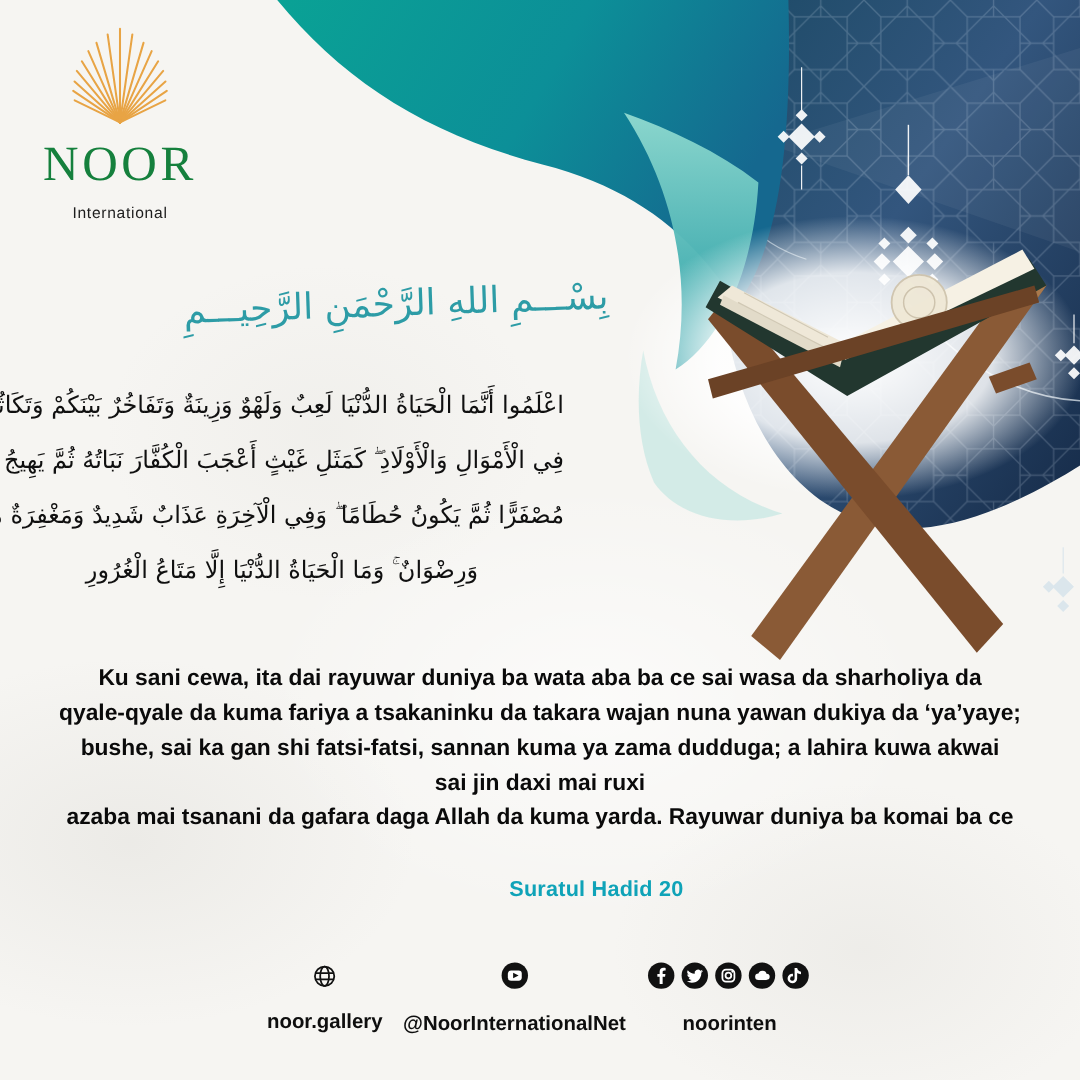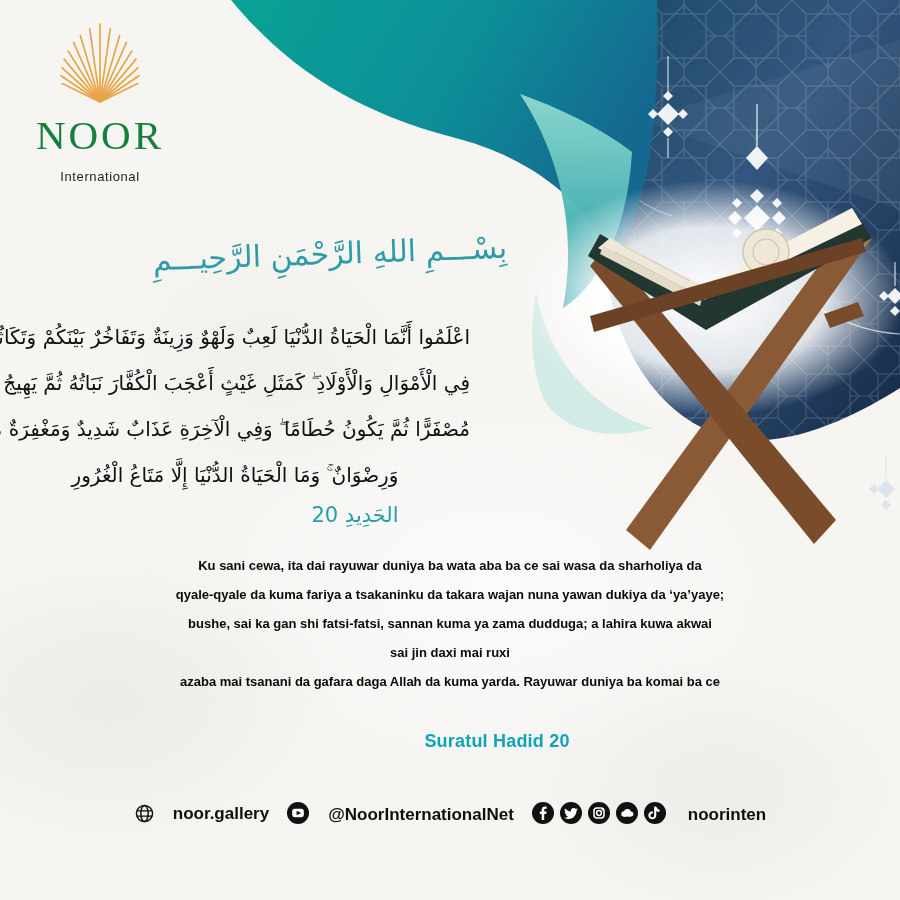--- a/index.html
+++ b/index.html
@@ -24,29 +24,29 @@
     font-family:"DejaVu Sans",sans-serif;font-size:30px;color:#2d9ca6;direction:rtl;
     transform:rotate(-2deg);}
 
   .verse{position:absolute;left:0;top:314px;width:470px;direction:rtl;text-align:center;
     color:#101010;font-family:"DejaVu Sans",sans-serif;font-size:20px;}
   .vline{white-space:nowrap;line-height:46px;}
   .verse-ref{position:absolute;left:105px;top:503px;width:500px;text-align:center;
     font-family:"DejaVu Sans",sans-serif;font-size:21px;color:#24a0a8;direction:rtl;}
 
   .hausa{position:absolute;left:35px;top:551px;width:830px;text-align:center;
-    font-weight:bold;font-size:13px;color:#0a0a0a;}
+    font-weight:bold;font-size:19px;color:#0a0a0a;}
   .hline{line-height:29px;white-space:nowrap;}
 
   .suratul{position:absolute;left:0;top:731px;width:900px;text-align:center;
     font-weight:bold;font-size:18px;color:#0fa3b8;letter-spacing:.2px;margin-left:47px;}
 
   .footer{position:absolute;left:0;top:801px;width:900px;display:flex;justify-content:center;
     align-items:center;gap:17px;font-weight:bold;font-size:17px;color:#0e0e0e;}
-  .fitem{display:flex;align-items:flex-end;gap:18px;}
+  .fitem{display:flex;align-items:center;gap:18px;flex-direction:column;}
   .sicons{display:flex;gap:4px;align-items:center;margin-right:3px;}
   .sicon{width:24px;height:24px;display:block;}
 </style>
 </head>
 <body>
 
 <div class="page">
 
   <svg class="artwork" width="900" height="580" viewBox="0 0 900 580">
     <defs>
@@ -173,21 +173,20 @@
   </div>
 
   <div class="bismillah">بِسْـــمِ اللهِ الرَّحْمَنِ الرَّحِيـــمِ</div>
 
   <div class="verse">
     <div class="vline">اعْلَمُوا أَنَّمَا الْحَيَاةُ الدُّنْيَا لَعِبٌ وَلَهْوٌ وَزِينَةٌ وَتَفَاخُرٌ بَيْنَكُمْ وَتَكَاثُرٌ</div>
     <div class="vline">فِي الْأَمْوَالِ وَالْأَوْلَادِ ۖ كَمَثَلِ غَيْثٍ أَعْجَبَ الْكُفَّارَ نَبَاتُهُ ثُمَّ يَهِيجُ فَتَرَاهُ</div>
     <div class="vline">مُصْفَرًّا ثُمَّ يَكُونُ حُطَامًا ۖ وَفِي الْآخِرَةِ عَذَابٌ شَدِيدٌ وَمَغْفِرَةٌ مِّنَ اللَّهِ</div>
     <div class="vline">وَرِضْوَانٌ ۚ وَمَا الْحَيَاةُ الدُّنْيَا إِلَّا مَتَاعُ الْغُرُورِ</div>
   </div>
-  <div class="verse-ref">الحَدِيدِ 20</div>
 
   <div class="hausa">
     <div class="hline">Ku sani cewa, ita dai rayuwar duniya ba wata aba ba ce sai wasa da sharholiya da</div>
     <div class="hline">qyale-qyale da kuma fariya a tsakaninku da takara wajan nuna yawan dukiya da ‘ya’yaye;</div>
     <div class="hline">bushe, sai ka gan shi fatsi-fatsi, sannan kuma ya zama dudduga; a lahira kuwa akwai</div>
     <div class="hline">sai jin daxi mai ruxi</div>
     <div class="hline">azaba mai tsanani da gafara daga Allah da kuma yarda. Rayuwar duniya ba komai ba ce</div>
   </div>
   <div class="suratul">Suratul Hadid 20</div>
 

